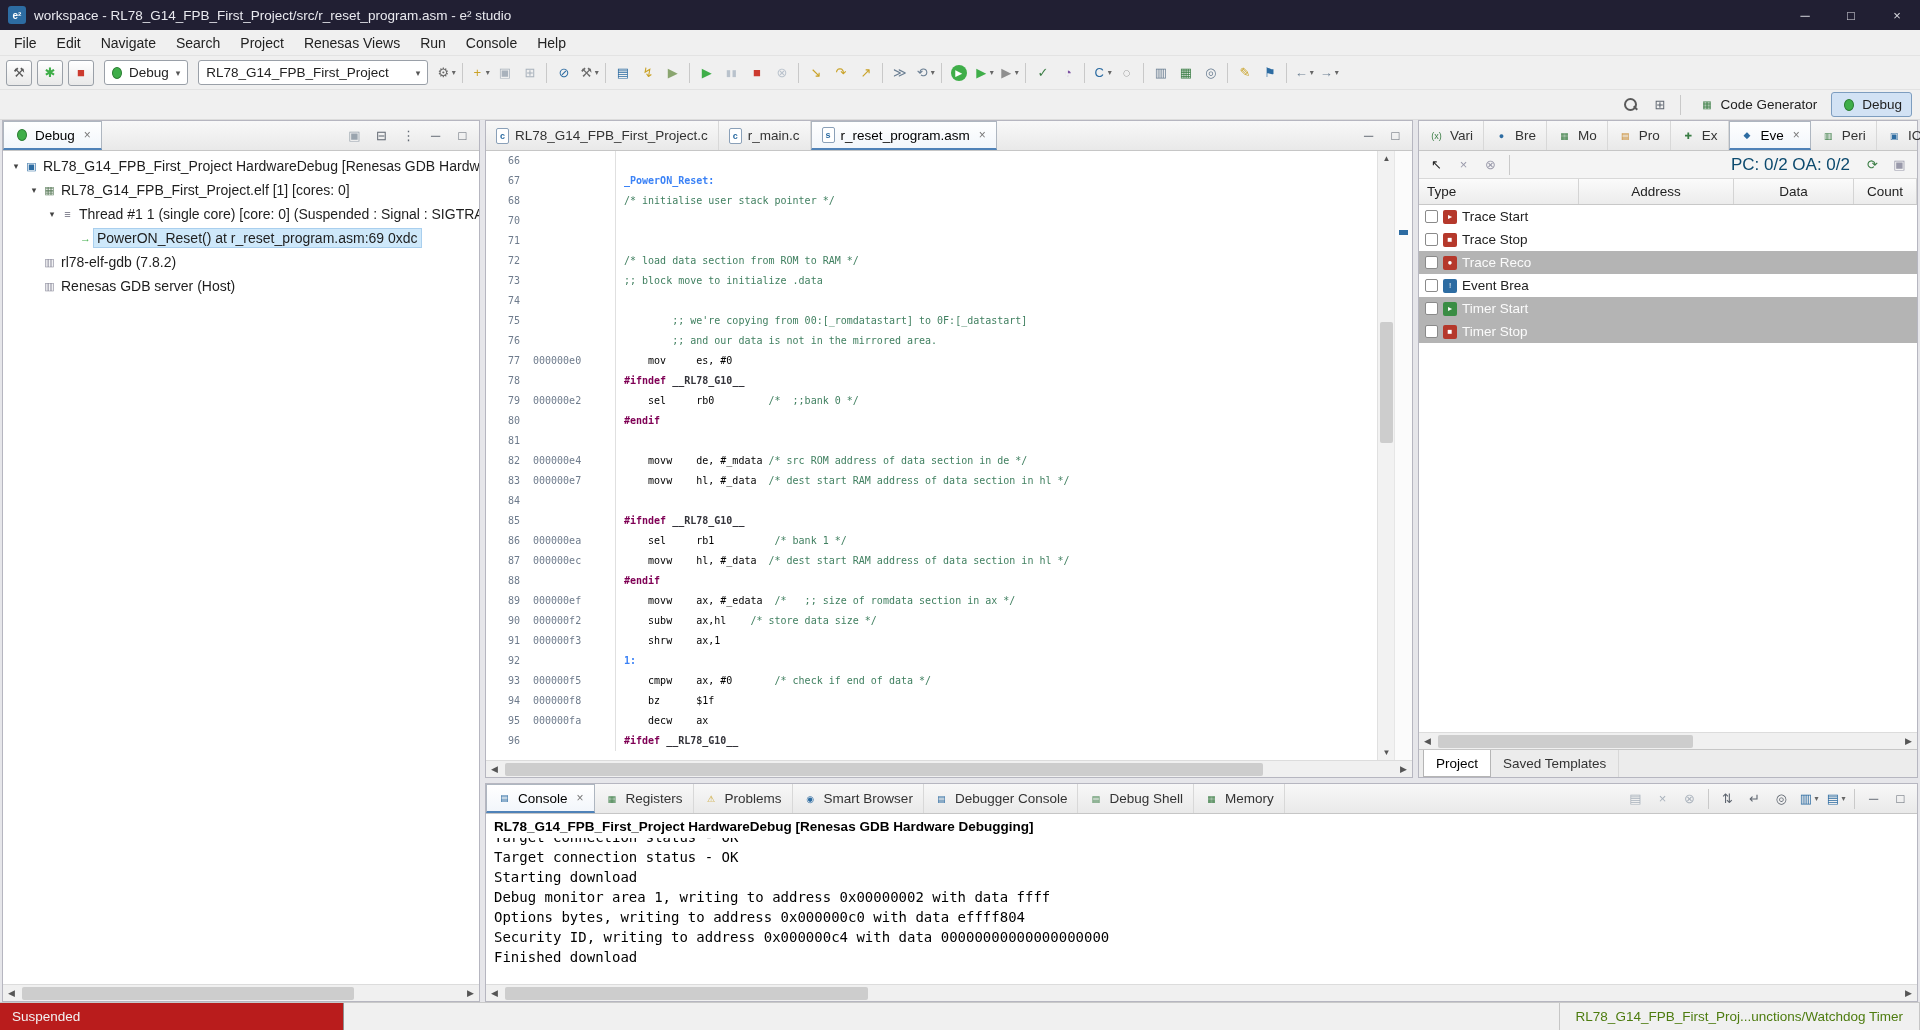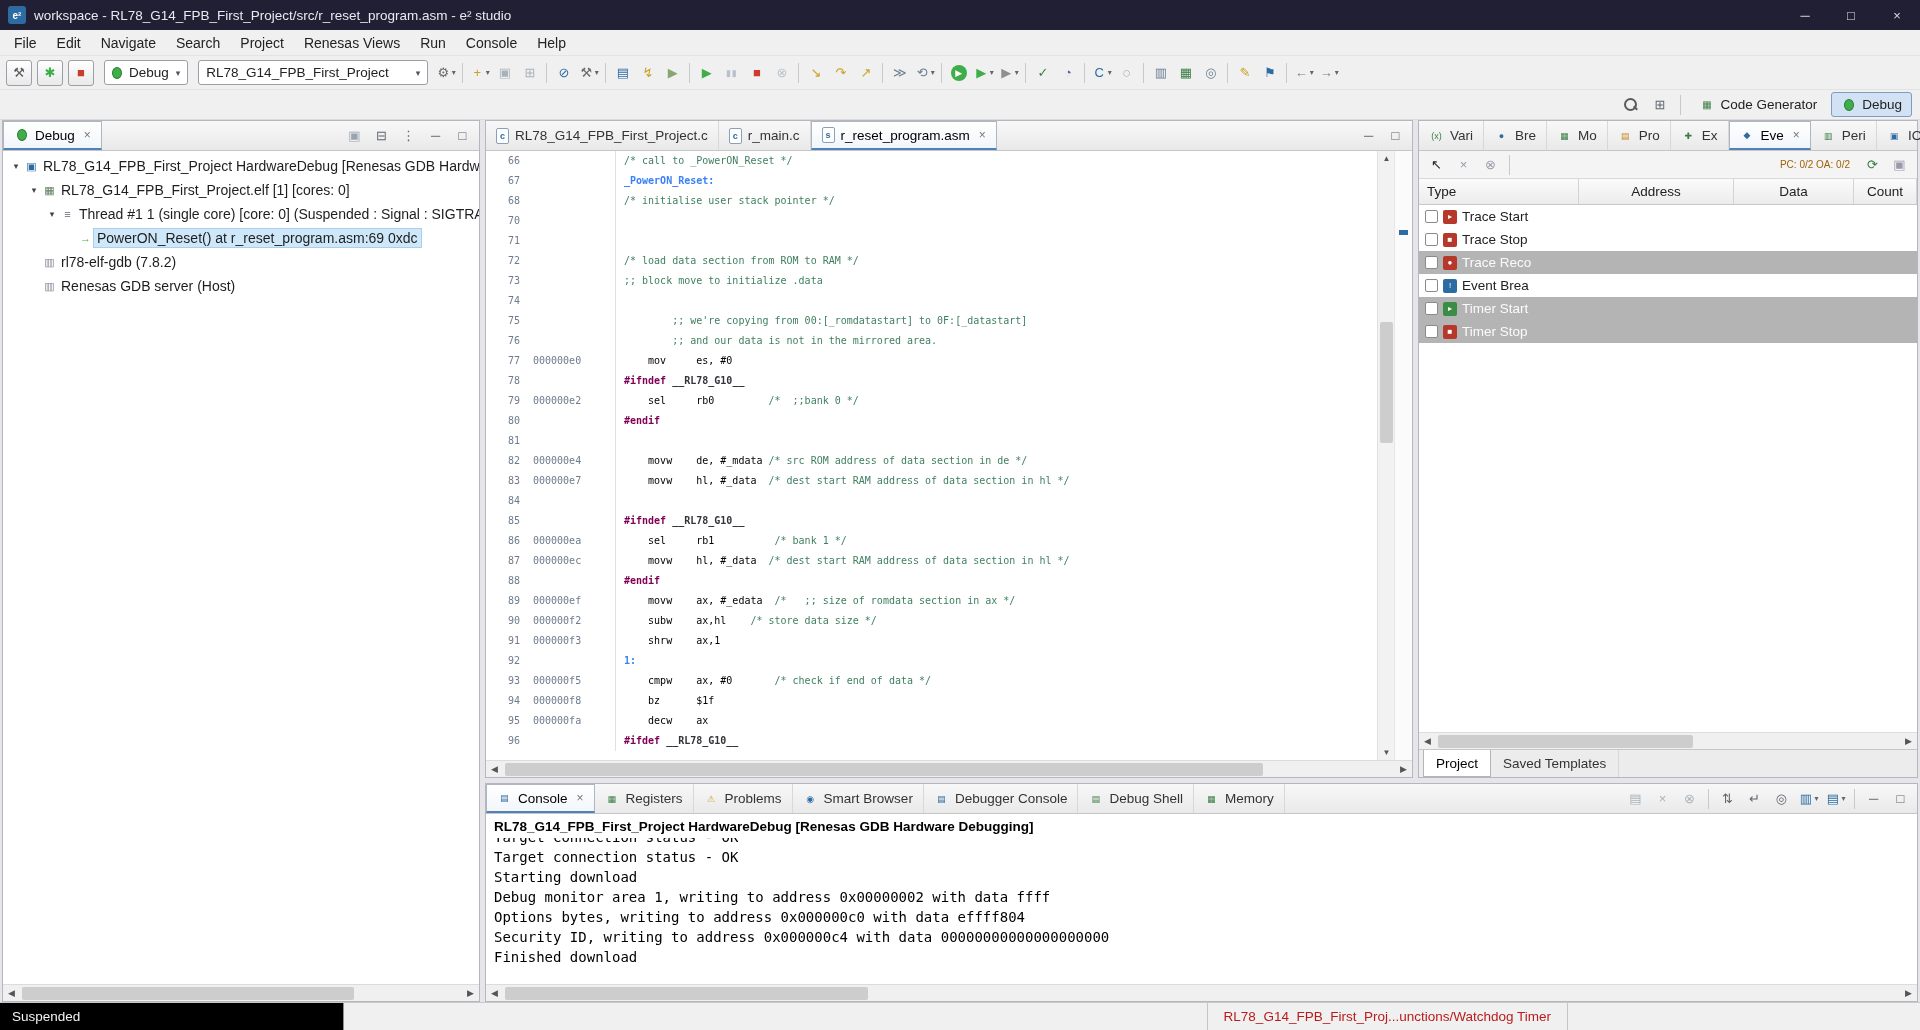--- a/index.html
+++ b/index.html
@@ -93,21 +93,21 @@
   .ov-mark{position:absolute;left:4px;width:9px;height:5px;background:#2d6ca2;top:13%;}
 
   
   .sb-h{height:17px;background:#f0f0f0;border-top:1px solid #dcdcdc;display:flex;align-items:center;flex:0 0 auto;}
   .sb-btn{width:17px;height:17px;display:flex;align-items:center;justify-content:center;font-size:9px;color:#555;flex:0 0 auto;}
   .sb-track{flex:1;position:relative;height:17px;}
   .sb-thumb{position:absolute;top:2px;height:13px;background:#cdcdcd;border-radius:2px;}
 
   
   .ev-toolbar{height:28px;display:flex;align-items:center;padding:0 5px;gap:2px;border-bottom:1px solid #d8d8d8;background:#f4f4f4;flex:0 0 auto;}
-  .pc-text{font-size:10px;color:#a16207;margin:0 8px;white-space:nowrap;}
+  .pc-text{font-size:17px;color:#0c4a6e;margin:0 8px;white-space:nowrap;}
   .ev-head{height:26px;display:flex;background:linear-gradient(#fbfbfb,#ececec);border-bottom:1px solid #c8c8c8;font-size:13.5px;color:#222;flex:0 0 auto;}
   .ev-hcell{display:flex;align-items:center;border-right:1px solid #d4d4d4;padding-left:8px;}
   .ev-hcell.c{justify-content:center;padding-left:0;}
   .ev-rows{flex:1;overflow:hidden;}
   .ev-row{height:23px;display:flex;align-items:center;font-size:13.5px;color:#222;}
   .ev-row.gray{background:#b4b4b4;color:#fbfbfb;}
   .ev-type{display:flex;align-items:center;gap:5px;padding-left:6px;width:160px;overflow:hidden;white-space:nowrap;flex:0 0 auto;}
   .cb{width:13px;height:13px;border:1px solid #8a8a8a;background:#fff;border-radius:2px;flex:0 0 auto;}
   .evic{width:14px;height:14px;border-radius:2px;color:#fff;font-size:8px;display:flex;align-items:center;justify-content:center;flex:0 0 auto;}
   .ev-btabs{height:28px;display:flex;align-items:stretch;background:#ececec;border-top:1px solid #c6c6c6;padding-left:4px;flex:0 0 auto;}
@@ -115,24 +115,24 @@
   .btab.active{background:#fff;border:1px solid #b5b5b5;border-top:none;color:#000;}
 
   
   .con-title{height:24px;display:flex;align-items:center;padding-left:8px;font-size:13.5px;font-weight:bold;color:#000;background:#fff;flex:0 0 auto;}
   .con-body{flex:1;overflow:hidden;background:#fff;}
   .con-line{font-family:"DejaVu Sans Mono",monospace;font-size:14px;line-height:20px;white-space:pre;color:#000;padding-left:8px;}
   .con-line.clipped{margin-top:-11px;}
 
   
   .statusbar{height:28px;background:#f0f0f0;border-top:1px solid #c9c9c9;display:flex;align-items:center;flex:0 0 auto;}
-  .status-chip{width:344px;height:100%;background:#000000;color:#f2f2f2;display:flex;align-items:center;padding-left:12px;
+  .status-chip{width:344px;height:100%;background:#b91c1c;color:#f2f2f2;display:flex;align-items:center;padding-left:12px;
                font-size:13.5px;border-right:1px solid #8f8f8f;flex:0 0 auto;}
-  .status-task{height:100%;display:flex;align-items:center;padding:0 16px;margin-left:auto;margin-right:352px;
-               border-left:1px solid #c6c6c6;border-right:1px solid #c6c6c6;font-size:13.5px;color:#b91c1c;white-space:nowrap;}
+  .status-task{height:100%;display:flex;align-items:center;padding:0 16px;margin-left:auto;
+               border-left:1px solid #c6c6c6;border-right:1px solid #c6c6c6;font-size:13.5px;color:#4d7c0f;white-space:nowrap;}
 </style>
 </head>
 <body>
 
 <div class="app">
 
   <div class="titlebar">
     <div class="app-icon">e²</div>
     <div class="win-title">workspace - RL78_G14_FPB_First_Project/src/r_reset_program.asm - e² studio</div>
     <div class="win-btn">─</div>
@@ -412,21 +412,21 @@
                 <div class="tbicon">
                   <span class="glyph" style="color: rgb(95, 102, 112);">─</span>
                 </div>
                 <div class="tbicon">
                   <span class="glyph" style="color: rgb(95, 102, 112);">□</span>
                 </div>
               </div>
             </div>
           <div class="ed-body">
             <div class="code-scroll" id="code-lines">
-                <div class="cline"><div class="gut"><span class="lnum">66</span><span class="laddr"></span></div><div class="ctext"><span class="c-com">/* call to _PowerON_Reset */</span></div></div>
+                <div class="cline"><div class="gut"><span class="lnum">66</span><span class="laddr"></span></div></div>
                 <div class="cline"><div class="gut"><span class="lnum">67</span><span class="laddr"></span></div><div class="ctext"><span class="c-lbl">_PowerON_Reset:</span></div></div>
                 <div class="cline"><div class="gut"><span class="lnum">68</span><span class="laddr"></span></div><div class="ctext"><span class="c-com">/* initialise user stack pointer */</span></div></div>
                 <div class="cline"><div class="gut"><span class="lnum">70</span><span class="laddr"></span></div><div class="ctext"></div></div>
                 <div class="cline"><div class="gut"><span class="lnum">71</span><span class="laddr"></span></div><div class="ctext"></div></div>
                 <div class="cline"><div class="gut"><span class="lnum">72</span><span class="laddr"></span></div><div class="ctext"><span class="c-com">/* load data section from ROM to RAM */</span></div></div>
                 <div class="cline"><div class="gut"><span class="lnum">73</span><span class="laddr"></span></div><div class="ctext"><span class="c-com">;; block move to initialize .data</span></div></div>
                 <div class="cline"><div class="gut"><span class="lnum">74</span><span class="laddr"></span></div><div class="ctext"></div></div>
                 <div class="cline"><div class="gut"><span class="lnum">75</span><span class="laddr"></span></div><div class="ctext"><span class="c-com">        ;; we're copying from 00:[_romdatastart] to 0F:[_datastart]</span></div></div>
                 <div class="cline"><div class="gut"><span class="lnum">76</span><span class="laddr"></span></div><div class="ctext"><span class="c-com">        ;; and our data is not in the mirrored area.</span></div></div>
                 <div class="cline"><div class="gut"><span class="lnum">77</span><span class="laddr">000000e0</span></div><div class="ctext"><span class="c-code">    mov     es, #0</span></div></div>

